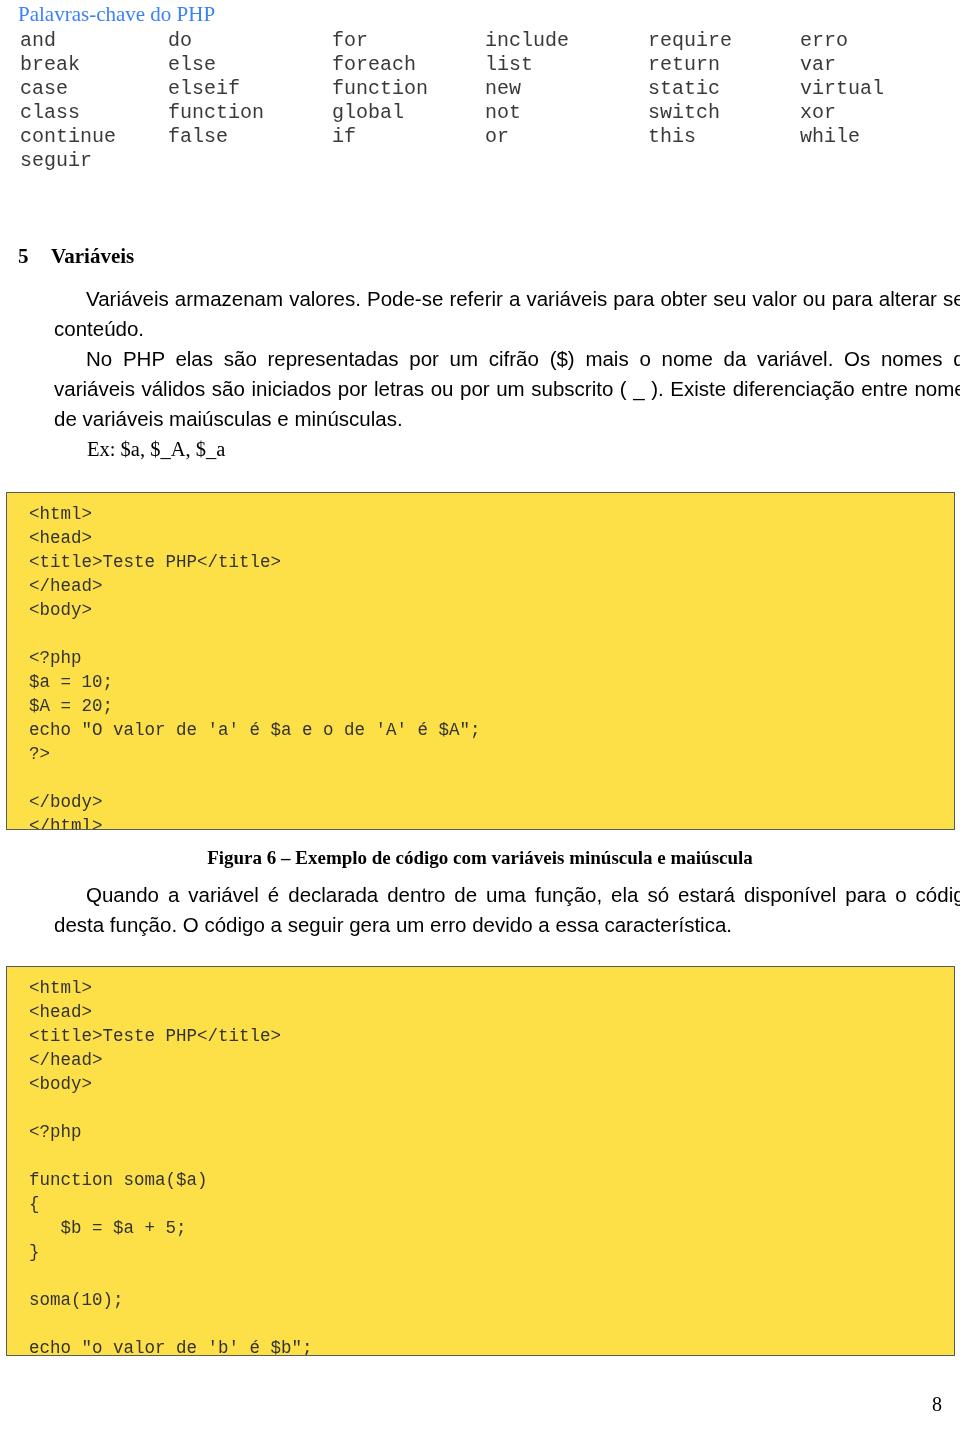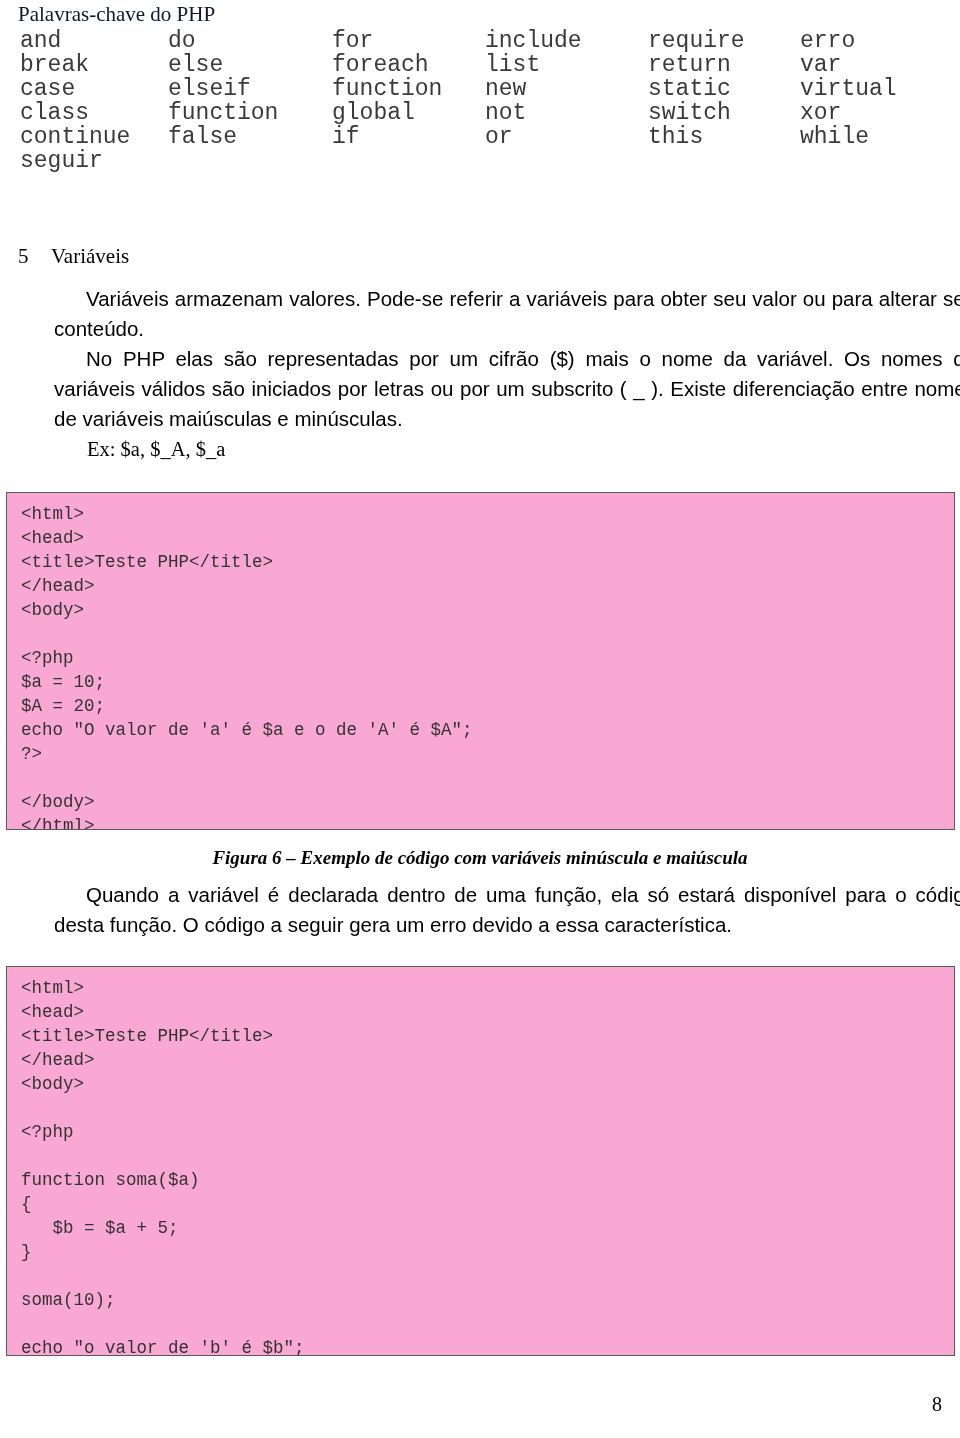--- a/index.html
+++ b/index.html
@@ -25,30 +25,30 @@
   }
   #keywords-title {
     position: absolute;
     left: 18px;
     top: 2px;
     font-family: "Liberation Serif", "DejaVu Serif", serif;
     font-size: 21px;
     font-weight: 400;
     line-height: 24px;
     white-space: nowrap;
-    color: #0f172a;
+    color: #3b82f6;
   }
   #keywords-table {
     position: absolute;
     left: 0;
     top: 29px;
     width: 960px;
     border-collapse: collapse;
     font-family: "Liberation Mono", "DejaVu Sans Mono", monospace;
-    font-size: 23px;
+    font-size: 20px;
     line-height: 24px;
     color: #3a3a3a;
   }
   #keywords-table td {
     padding: 0;
     margin: 0;
     height: 24px;
     vertical-align: top;
     white-space: pre;
   }
@@ -59,21 +59,21 @@
   .kwcol4 { width: 152px; }
   .kwcol5 { width: 160px; }
 
   
   #section-heading {
     position: absolute;
     left: 18px;
     top: 226px;
     font-family: "Liberation Serif", "DejaVu Serif", serif;
     font-size: 21px;
-    font-weight: 400;
+    font-weight: 700;
     line-height: 26px;
     white-space: nowrap;
   }
   #section-heading .secnum { display: inline-block; width: 33px; }
 
   
   .body-block {
     position: absolute;
     left: 18px;
     width: 922px;
@@ -101,23 +101,24 @@
   }
   #scope-paragraph {
     top: 880px;
     text-align: justify;
   }
 
   
   .code-box {
     position: absolute;
     border: 1px solid #5a5a5a;
-    background: #f9a8d4;
+    background: #fde047;
     box-sizing: border-box;
     overflow: hidden;
+    padding-left: 8px;
   }
   .code-box pre {
     margin: 0;
     padding: 9px 0 9px 14px;
     font-family: "Liberation Mono", "DejaVu Sans Mono", monospace;
     font-size: 17.5px;
     line-height: 24px;
     color: #333333;
     white-space: pre;
   }
@@ -138,21 +139,20 @@
   #figure-caption {
     position: absolute;
     left: 0;
     top: 846px;
     width: 960px;
     text-align: center;
     font-family: "Liberation Serif", "DejaVu Serif", serif;
     font-size: 19px;
     font-weight: 700;
     line-height: 24px;
-    font-style: italic;
   }
 
   
   #page-number {
     position: absolute;
     right: 18px;
     top: 1392px;
     font-family: "Liberation Serif", "DejaVu Serif", serif;
     font-size: 20px;
     line-height: 24px;

